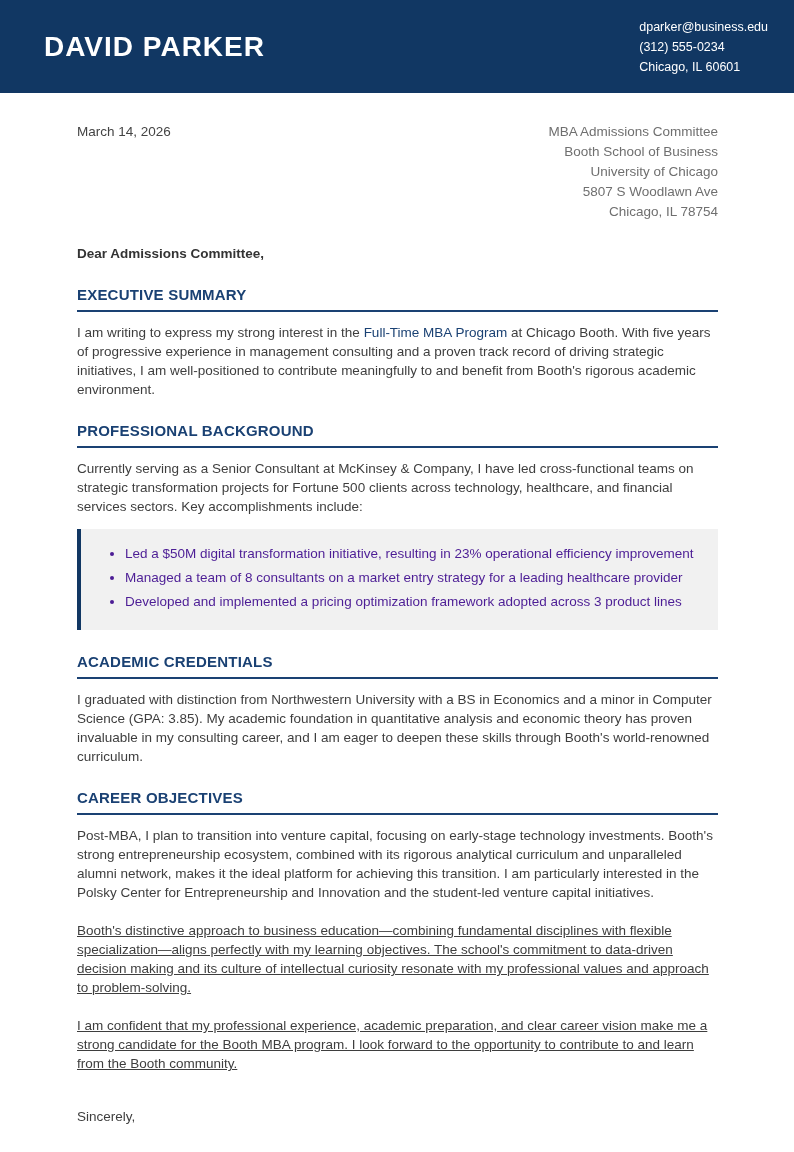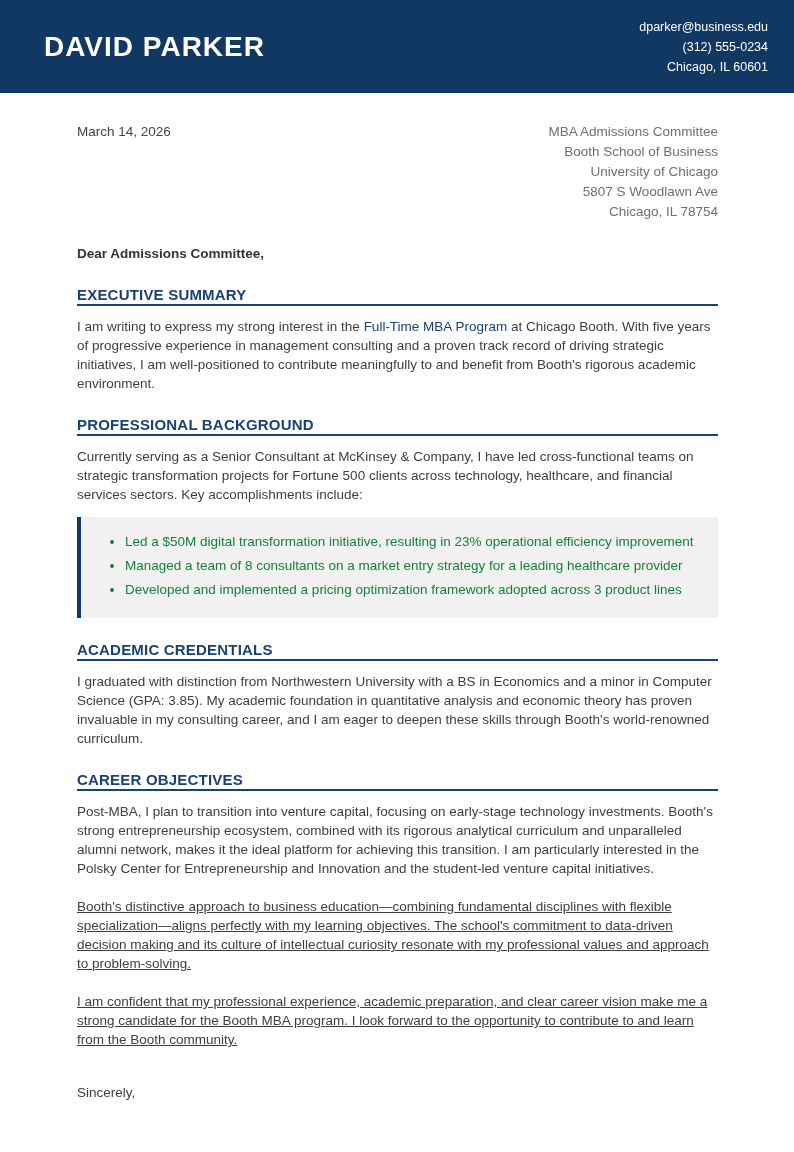--- a/index.html
+++ b/index.html
@@ -20,41 +20,41 @@
   
   .header{
     height:93px;background:var(--header-bg);
     display:flex;align-items:center;justify-content:space-between;
     padding:0 26px 0 44px;
   }
   .header .name{
     color:#ffffff;font-size:28px;font-weight:bold;letter-spacing:1px;
   }
   .header .contact{
-    color:#ffffff;font-size:12.5px;line-height:20px;text-align:right;
+    color:#ffffff;font-size:12.5px;line-height:20px;text-align:left;
   }
   
   .letter{padding:29px 76px 0 77px;color:var(--body-text);font-size:13.5px;line-height:19px;}
   .addr-row{display:flex;justify-content:space-between;align-items:flex-start;}
   .date{color:#444444;}
   .recipient{color:var(--muted-text);line-height:20px;text-align:right;}
   .salutation{margin-top:22px;font-weight:bold;color:var(--salutation-text);}
   .section-title{
     margin-top:22px;color:var(--accent);font-size:15px;font-weight:bold;
-    letter-spacing:0.2px;border-bottom:2px solid var(--accent);
+    letter-spacing:0.2px;padding-bottom:6px;border-bottom:2px solid var(--accent);
   }
   .para{margin-top:11px;}
   .para + .para{margin-top:19px;text-decoration:underline;}
   .highlight{color:var(--accent);font-weight:normal;}
   
   .accomplishments{
     margin-top:13px;background:var(--box-bg);border-left:4px solid var(--header-bg);
     padding:10px 20px 14px 10px;
   }
-  .accomplishments ul{margin:0;padding-left:34px;color:#15803d;}
+  .accomplishments ul{margin:0;padding-left:34px;color:#4c1d95;}
   .accomplishments li{margin:5px 0;line-height:19px;}
   
   .valediction{margin-top:34px;}
 </style>
 </head>
 <body>
 
 <div class="page">
 
   <div class="header">

